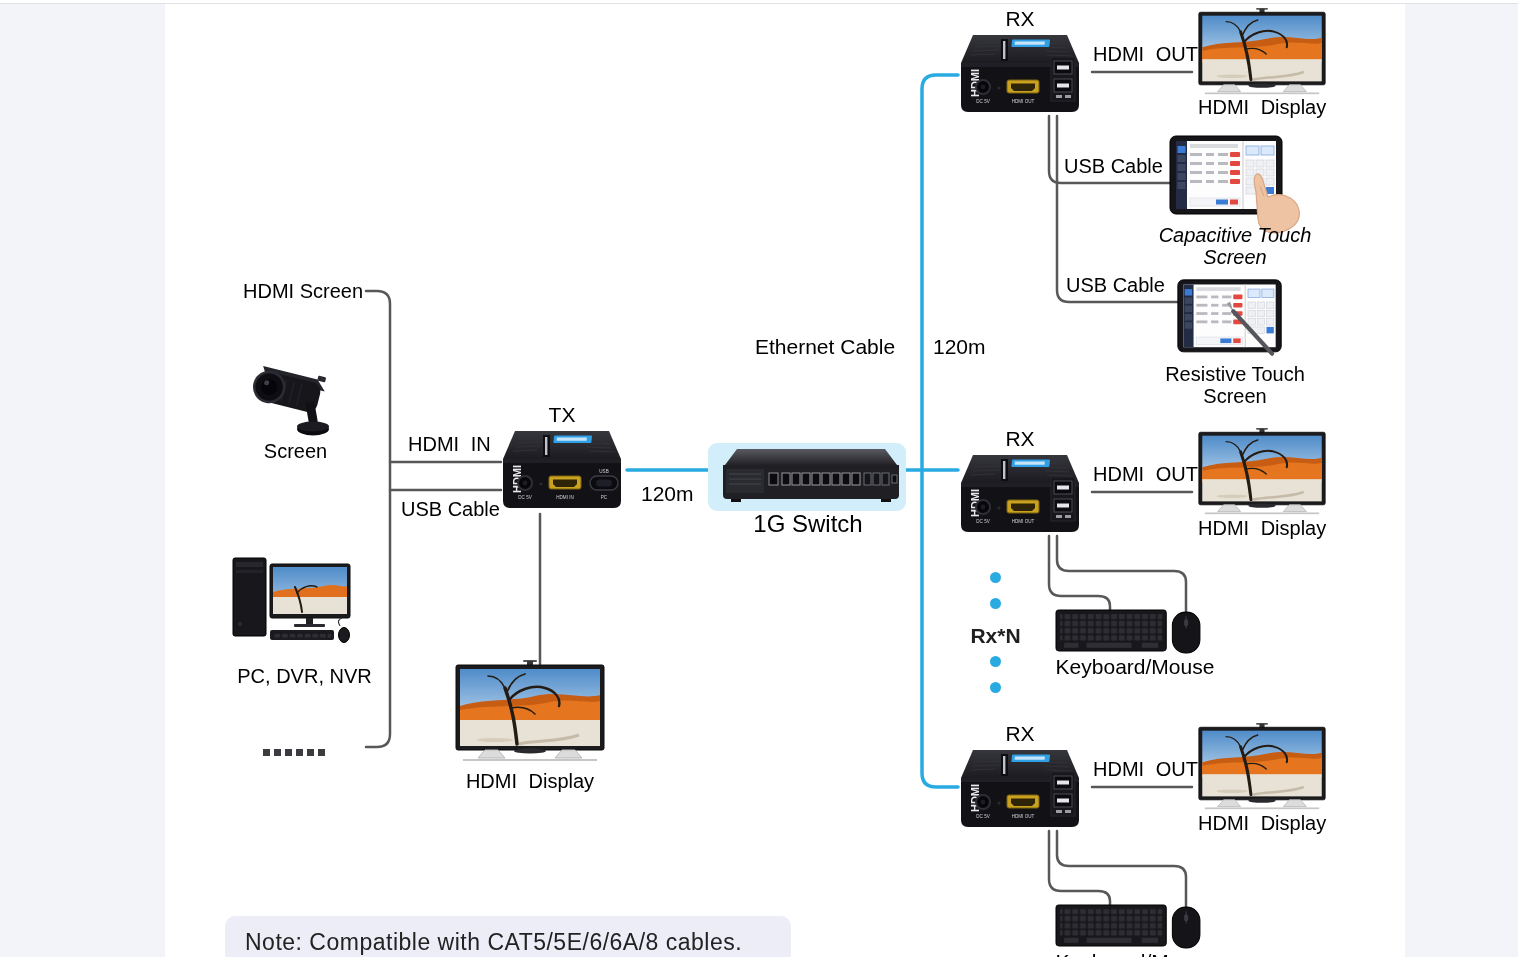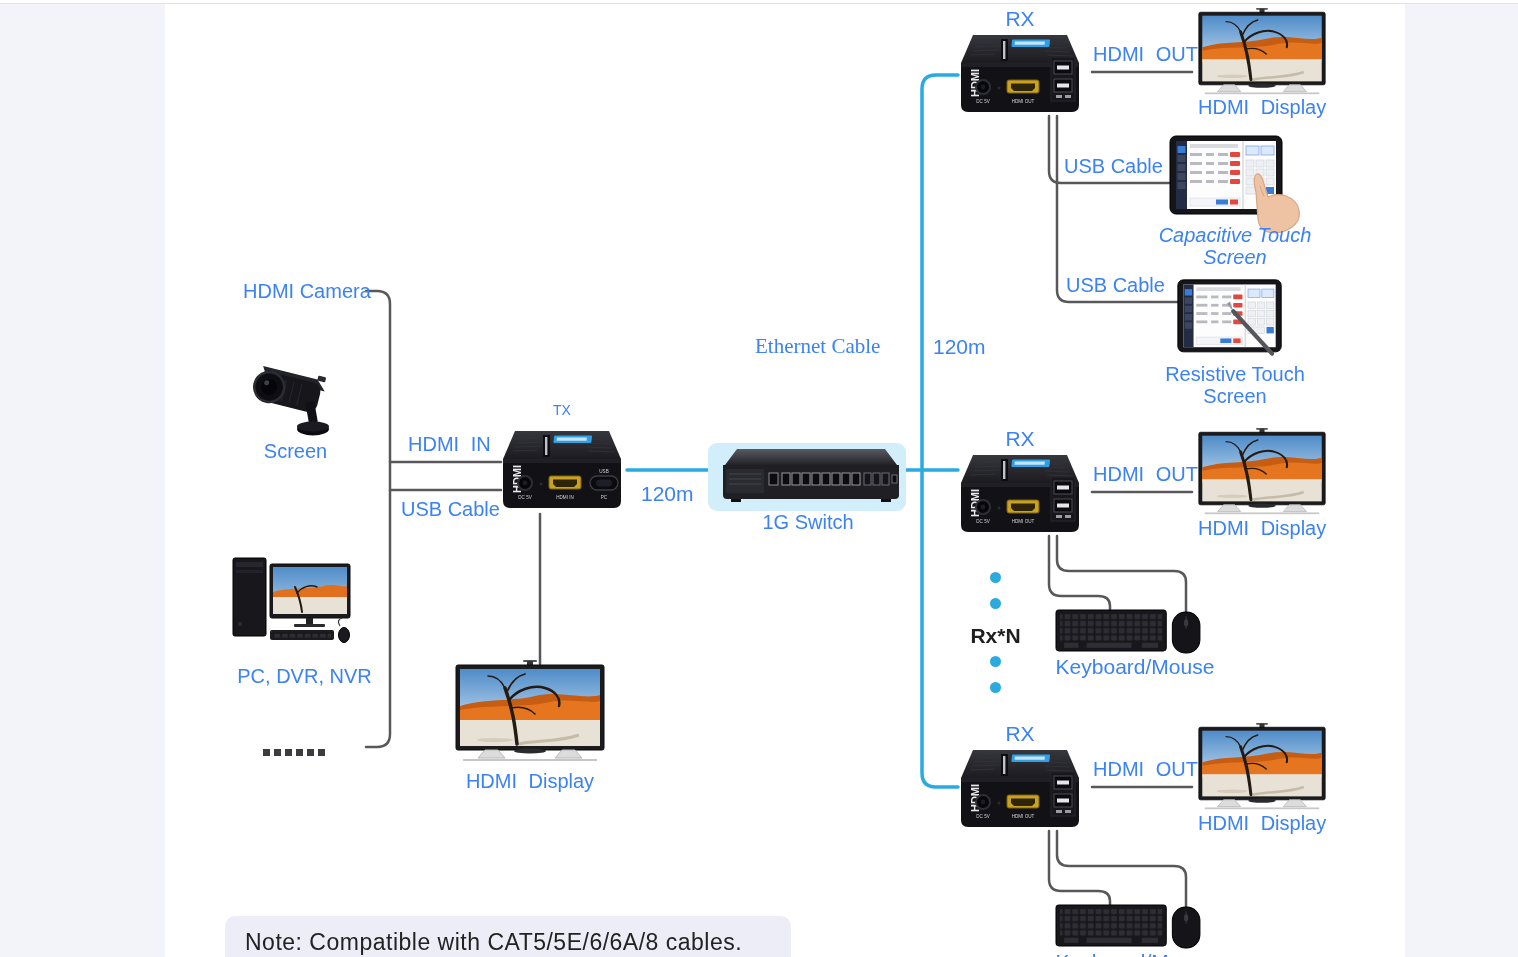--- a/index.html
+++ b/index.html
@@ -3,21 +3,21 @@
 <meta charset="utf-8">
 <style>
   html,body{margin:0;padding:0;background:#fff;}
   #canvas{position:relative;width:1518px;height:957px;background:#ffffff;overflow:hidden;
           font-family:"Liberation Sans","DejaVu Sans",sans-serif;color:#4b4b4d;}
   .side-strip{position:absolute;top:4px;bottom:0;background:#f3f4f9;}
   #strip-left{left:0;width:165px;}
   #strip-right{left:1405px;width:113px;}
   #top-line{position:absolute;left:0;top:3px;width:1518px;height:1px;background:#e2e2e6;}
   .abs{position:absolute;}
-  .lbl{position:absolute;font-size:20px;color:#3b82f6;white-space:nowrap;line-height:1.1;}
+  .lbl{position:absolute;font-size:20px;color:#000000;white-space:nowrap;line-height:1.1;}
   .ctr{text-align:center;}
   .ws{word-spacing:6px;}
   svg text{font-family:"Liberation Sans","DejaVu Sans",sans-serif;}
   .comp{position:absolute;}
   .comp svg{display:block;overflow:visible;}
   
   .v-tx .rx-only{display:none;}
   .v-rx .tx-only{display:none;}
   .v-cap .stylus{display:none;}
   .v-res .hand{display:none;}
@@ -71,21 +71,21 @@
       <path d="M1049,831 V879 Q1049,891 1061,891 H1098 Q1110,891 1110,901 V914"></path>
       <path d="M1057,831 V855 Q1057,866 1069,866 H1174 Q1186,866 1186,877 V914"></path>
     </g>
     <g fill="none" stroke="#29abe2" stroke-width="3.5" stroke-linecap="round">
       <path d="M627,470 H712"></path>
       <path d="M896,470 H958"></path>
       <path d="M958,75 H936 Q922,75 922,89 V773 Q922,787 936,787 H958"></path>
     </g>
   </svg>
 
-  <div class="lbl" style="left:243px;top:280px;">HDMI Camera</div>
+  <div class="lbl" style="left:243px;top:280px;">HDMI Screen</div>
 
   <div class="comp" style="left:243px;top:350px;width:100px;">
     <svg width="100%" viewBox="0 0 100 92">
       <g transform="rotate(14 50 45)">
         <path d="M14,24 h56 l10,10 h-60 z" fill="#23232a"></path>
         <rect x="18" y="28" width="58" height="30" rx="9" fill="#16161b"></rect>
         <g stroke="#26262e" stroke-width="1">
             <line x1="40" y1="32" x2="40" y2="54"></line>
             <line x1="48" y1="32" x2="48" y2="54"></line>
             <line x1="56" y1="32" x2="56" y2="54"></line>
@@ -126,21 +126,21 @@
   </div>
   <div class="lbl ctr" style="left:232px;top:665px;width:145px;">PC, DVR, NVR</div>
 
   <div class="abs" style="left:263px;top:742px;">
     <span class="sq"></span><span class="sq"></span><span class="sq"></span><span class="sq"></span><span class="sq"></span><span class="sq"></span>
   </div>
 
   <div class="lbl ws" style="left:408px;top:433px;">HDMI IN</div>
   <div class="lbl" style="left:401px;top:498px;">USB Cable</div>
 
-  <div class="lbl ctr" style="left:499px;top:403px;width:126px;font-size:14px;">TX</div>
+  <div class="lbl ctr" style="left:499px;top:403px;width:126px;font-size:21px;">TX</div>
   <div class="comp v-tx" style="left:499px;top:427px;width:126px;">
   <svg width="100%" viewBox="0 0 126 90">
     <polygon points="16,4 110,4 122,32 4,32" fill="url(#devTop)"></polygon>
     <path d="M4,32 H122 V74 Q122 81 115 81 H11 Q4 81 4 74 Z" fill="#121216"></path>
     <path d="M4,32 H122 V36 H4 Z" fill="#1f1f25"></path>
     <g stroke="#33333a" stroke-width="1.1" opacity="0.9">
       <line x1="20" y1="12" x2="40" y2="11"></line>
           <line x1="18" y1="16" x2="44" y2="15"></line>
       <line x1="16" y1="20" x2="42" y2="19"></line>
           <line x1="14" y1="24" x2="38" y2="23"></line>
@@ -210,23 +210,23 @@
       <g fill="#15151a" stroke="#6d6d76" stroke-width="1">
         <rect x="155" y="32" width="7" height="12"></rect>
           <rect x="164" y="32" width="7" height="12"></rect>
           <rect x="173" y="32" width="7" height="12"></rect>
       </g>
       <rect x="183" y="34" width="5" height="8" fill="#0c0c0f" stroke="#6d6d76"></rect>
       <rect x="22" y="58" width="10" height="3" fill="#111"></rect>
       <rect x="172" y="58" width="10" height="3" fill="#111"></rect>
     </svg>
   </div>
-  <div class="lbl ctr" style="left:710px;top:511px;width:196px;font-size:20px;">1G Switch</div>
-
-  <div class="lbl" style="left:755px;top:335px;font-size:21px;font-family:Liberation Serif, serif;">Ethernet Cable</div>
+  <div class="lbl ctr" style="left:710px;top:511px;width:196px;font-size:24px;">1G Switch</div>
+
+  <div class="lbl" style="left:755px;top:335px;font-size:21px;">Ethernet Cable</div>
   <div class="lbl" style="left:933px;top:335px;font-size:21px;">120m</div>
 
   <div class="comp" style="left:455px;top:660px;width:150px;">
   <svg width="100%" viewBox="0 0 150 104">
     <rect x="68" y="0" width="14" height="2" rx="1" fill="#555"></rect>
     <rect x="72" y="1" width="6" height="6" rx="1" fill="#333"></rect>
     <rect x="1" y="5" width="148" height="85" rx="2" fill="#1b1b1e" stroke="#0c0c0e"></rect>
     <g>
       <rect x="5" y="9" width="140" height="50" fill="url(#skyGrad)"></rect>
       <path d="M5,46 C30,38 55,42 80,36 C105,30 128,40 145,35 L145,62 L5,62 Z" fill="#c75c13"></path>

